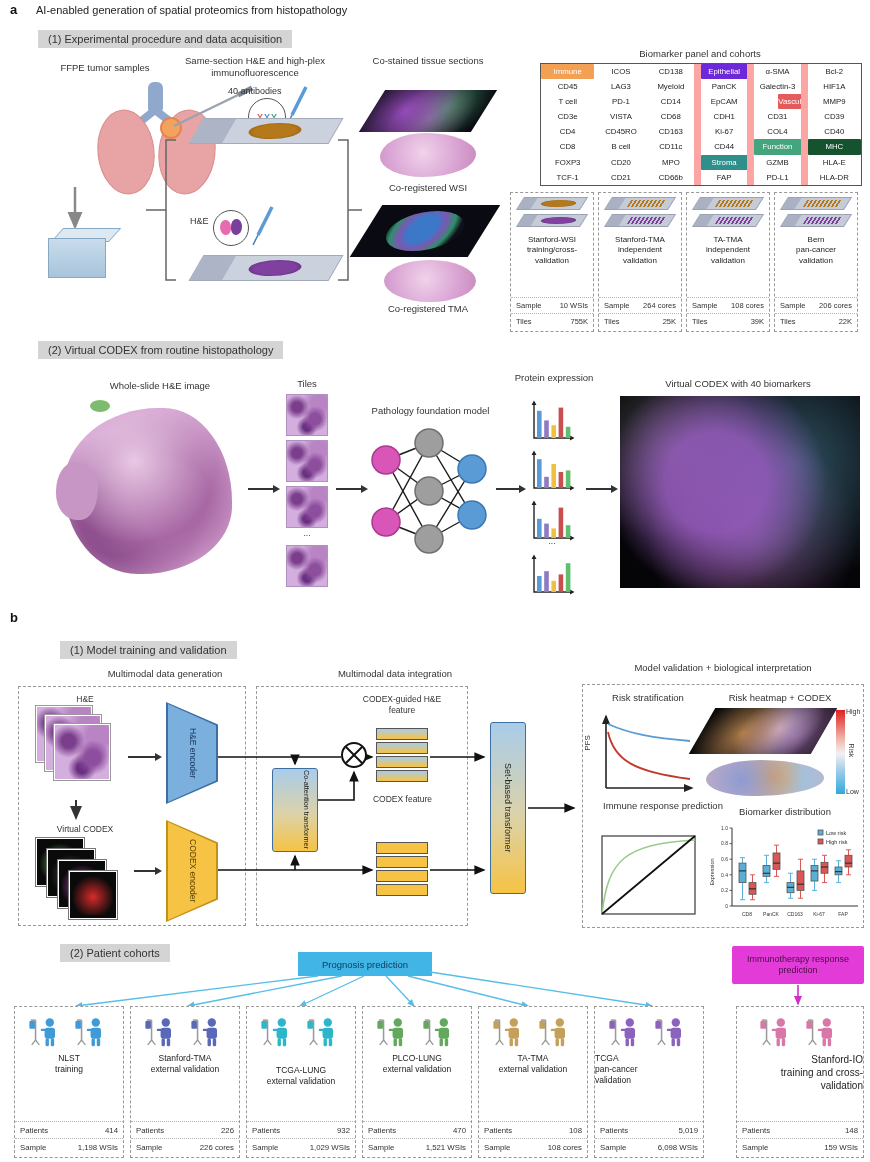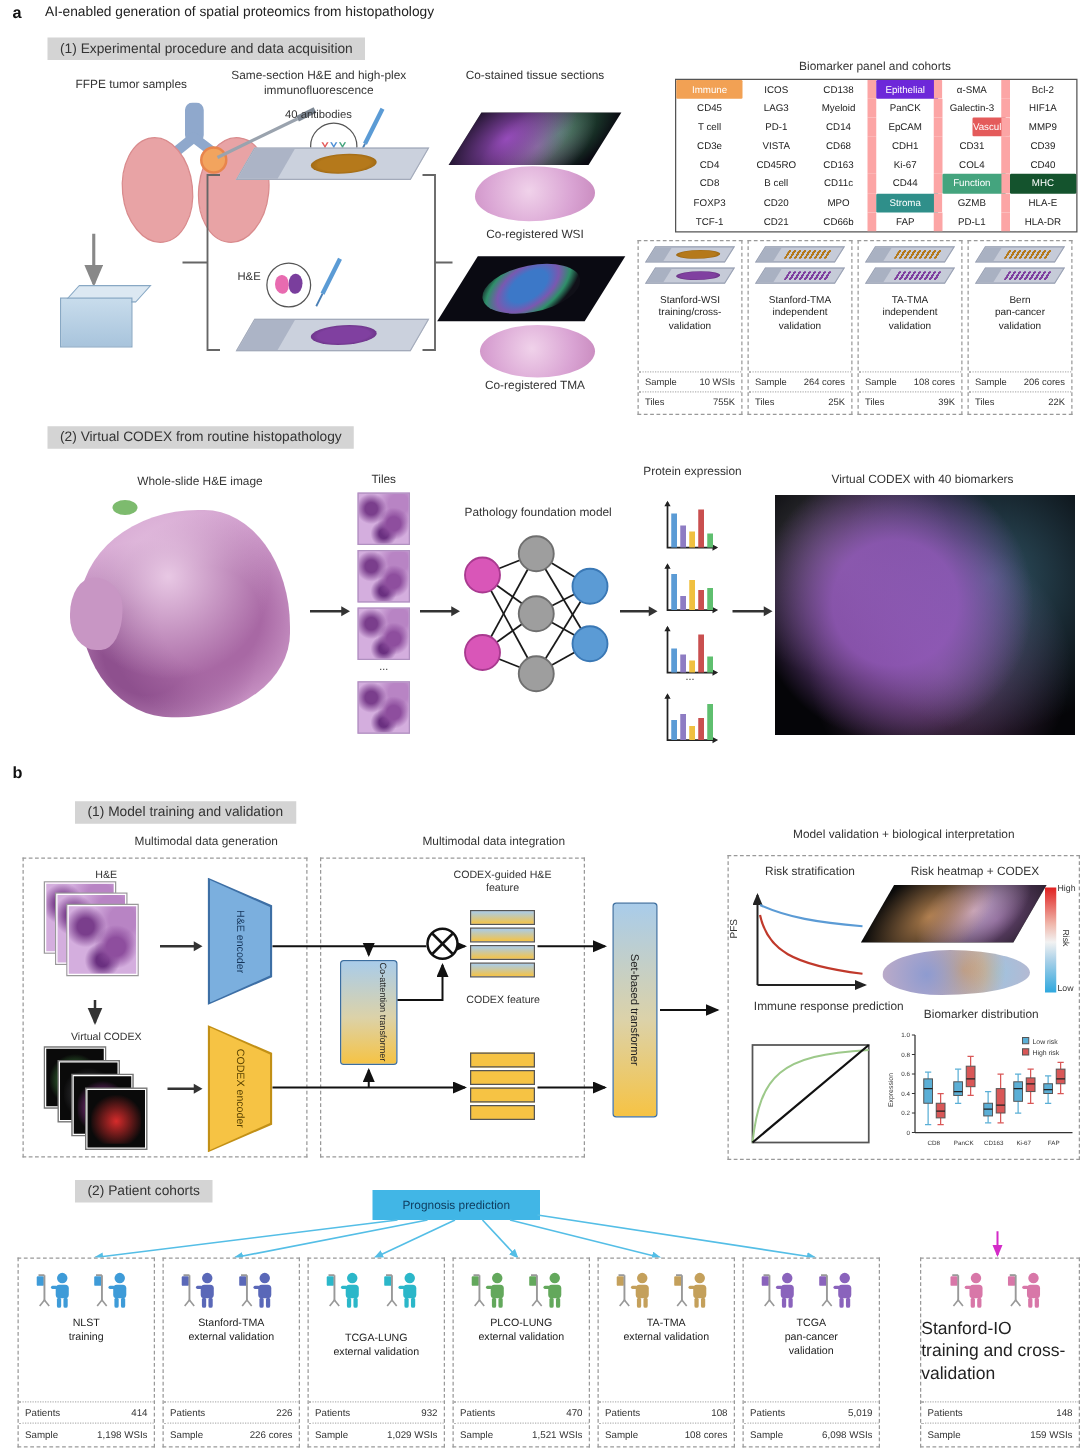--- a/index.html
+++ b/index.html
@@ -601,20 +601,21 @@
       <rect x="112" y="10" width="5" height="5" fill="#5BAFD6" stroke="#555" stroke-width="0.8"></rect>
       <text x="120" y="15" font-size="5.5" text-anchor="start" fill="#333" font-family="&quot;Liberation Sans&quot;,sans-serif">Low risk</text>
       <rect x="112" y="19" width="5" height="5" fill="#D95757" stroke="#555" stroke-width="0.8"></rect>
       <text x="120" y="24" font-size="5.5" text-anchor="start" fill="#333" font-family="&quot;Liberation Sans&quot;,sans-serif">High risk</text>
     </svg>
 
   <div class="abs banner" style="left:60px;top:944px">(2) Patient cohorts</div>
 
   <div class="abs" style="left:298px;top:952px;width:134px;height:24px;background:#41B6E6;color:#0E3A5C;font-size:9.5px;display:flex;align-items:center;justify-content:center">Prognosis prediction</div>
 
+  <div class="abs" style="left:732px;top:946px;width:132px;height:38px;background:#E23BD8;color:#4A0E44;font-size:9px;text-align:center;display:flex;align-items:center;justify-content:center;line-height:1.25;border-radius:2px">Immunotherapy response prediction</div>
 
   <svg class="abs" style="left:0;top:928px" width="870" height="84" viewBox="0 0 870 84">
     <defs>
       <marker id="ahb" markerWidth="7" markerHeight="7" refX="5" refY="2.5" orient="auto">
           <path d="M0,0 L6,2.5 L0,5 Z" fill="#54BEE6"></path>
         </marker>
       <marker id="ahm" markerWidth="7" markerHeight="7" refX="5" refY="2.5" orient="auto">
           <path d="M0,0 L6,2.5 L0,5 Z" fill="#D42BC8"></path>
         </marker>
     </defs>
@@ -848,21 +849,21 @@
       <line x1="9" y1="5" x2="9" y2="27" stroke="#999" stroke-width="1.6"></line>
       <line x1="9" y1="5" x2="4" y2="5" stroke="#999" stroke-width="1.6"></line>
       <path d="M5 31 L9 26 L13 31" fill="none" stroke="#999" stroke-width="1.4"></path>
       <circle cx="24" cy="7.5" r="4.4" fill="#8A63BC"></circle>
       <rect x="18.5" y="13" width="11" height="11.5" rx="3" fill="#8A63BC"></rect>
       <rect x="14.5" y="14" width="5.5" height="2.6" rx="1.3" fill="#8A63BC"></rect>
       <rect x="19.5" y="24" width="3.6" height="8.5" rx="1.6" fill="#8A63BC"></rect>
       <rect x="25" y="24" width="3.6" height="8.5" rx="1.6" fill="#8A63BC"></rect>
     </svg>
         </div>
-        <div style="margin-top: 5px; font-size: 8.5px; text-align: center; line-height: 1.3; color: rgb(34, 34, 34);">
+        <div style="margin-top: 5px; font-size: 8.5px; text-align: left; line-height: 1.3; color: rgb(34, 34, 34);">
           <div>TCGA</div>
           <div>pan-cancer</div>
           <div>validation</div>
         </div>
         <div style="position: absolute; left: 0px; right: 0px; bottom: 2px;">
           <div class="statrow" style="height: 16px; font-size: 7.8px;">
             <span>Patients</span>
             <span>5,019</span>
           </div>
           <div class="statrow" style="height: 16px; font-size: 7.8px;">
@@ -889,21 +890,21 @@
       <line x1="9" y1="5" x2="9" y2="27" stroke="#999" stroke-width="1.6"></line>
       <line x1="9" y1="5" x2="4" y2="5" stroke="#999" stroke-width="1.6"></line>
       <path d="M5 31 L9 26 L13 31" fill="none" stroke="#999" stroke-width="1.4"></path>
       <circle cx="24" cy="7.5" r="4.4" fill="#D877A8"></circle>
       <rect x="18.5" y="13" width="11" height="11.5" rx="3" fill="#D877A8"></rect>
       <rect x="14.5" y="14" width="5.5" height="2.6" rx="1.3" fill="#D877A8"></rect>
       <rect x="19.5" y="24" width="3.6" height="8.5" rx="1.6" fill="#D877A8"></rect>
       <rect x="25" y="24" width="3.6" height="8.5" rx="1.6" fill="#D877A8"></rect>
     </svg>
         </div>
-        <div style="margin-top: 5px; font-size: 14px; text-align: left; line-height: 1.3; color: rgb(34, 34, 34);">
+        <div style="margin-top: 5px; font-size: 10px; text-align: right; line-height: 1.3; color: rgb(34, 34, 34);">
           <div>Stanford-IO</div>
           <div>training and cross-</div>
           <div>validation</div>
         </div>
         <div style="position: absolute; left: 0px; right: 0px; bottom: 2px;">
           <div class="statrow" style="height: 16px; font-size: 7.8px;">
             <span>Patients</span>
             <span>148</span>
           </div>
           <div class="statrow" style="height: 16px; font-size: 7.8px;">

